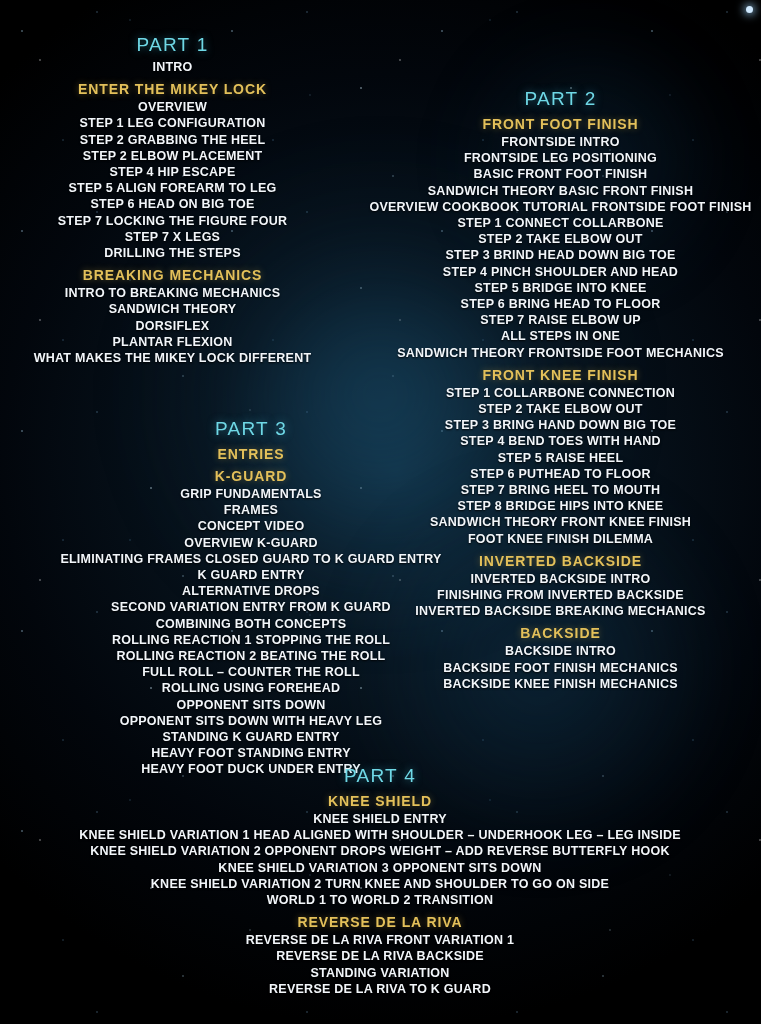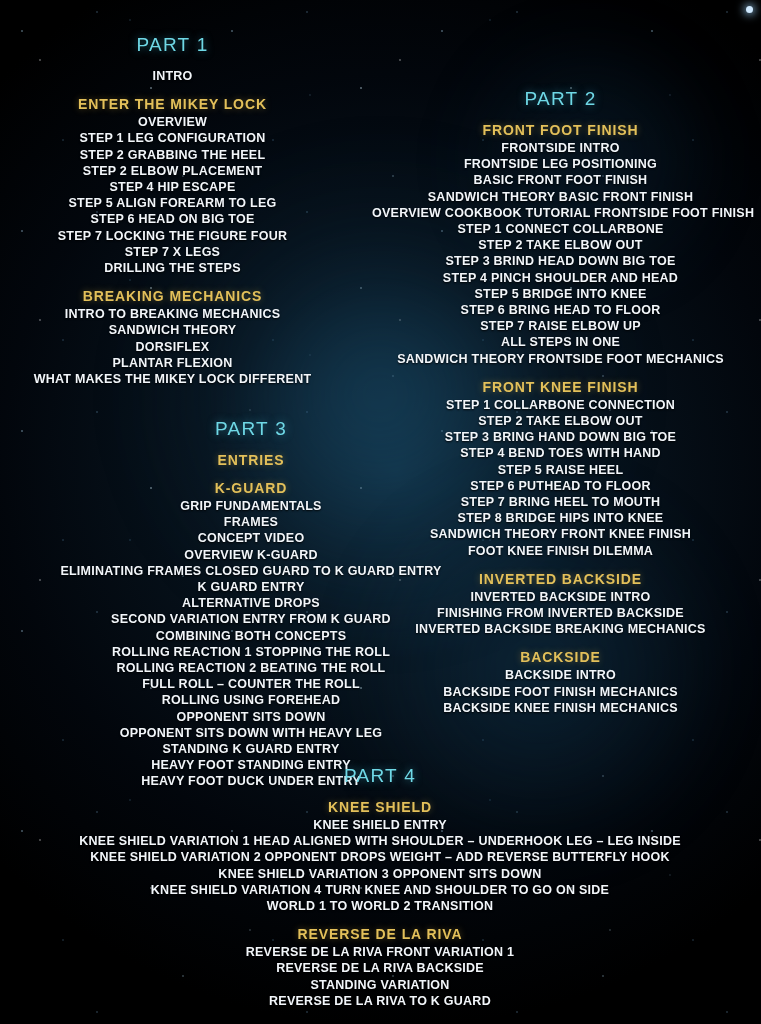--- a/index.html
+++ b/index.html
@@ -109,21 +109,21 @@
   }
   .item {
     color: #f2f6fa;
     font-size: 12.5px;
     line-height: 16.2px;
     font-weight: bold;
     letter-spacing: 0.25px;
     white-space: nowrap;
     text-shadow: 0 1px 2px rgba(0,0,0,0.9);
   }
-  .block { margin: 12px; padding: 0; }
+  .block { margin: 0; padding: 0; }
 </style>
 </head>
 <body>
 
 <div class="page">
   <div class="stars"></div>
   <div class="glow-a"></div>
   <div class="glow-b"></div>
   <div class="glow-c"></div>
   <div class="corner-dot" style="right:8px; top:6px;"></div>
@@ -229,21 +229,21 @@
         </div>
       </div>
     <div class="col" id="col-part4" style="left:30px; top:765px; width:700px;">
         <div class="part-title">PART 4</div>
         <div class="block">
           <div class="section-title">KNEE SHIELD</div>
           <div class="item">KNEE SHIELD ENTRY</div>
           <div class="item">KNEE SHIELD VARIATION 1 HEAD ALIGNED WITH SHOULDER – UNDERHOOK LEG – LEG INSIDE</div>
           <div class="item">KNEE SHIELD VARIATION 2 OPPONENT DROPS WEIGHT – ADD REVERSE BUTTERFLY HOOK</div>
           <div class="item">KNEE SHIELD VARIATION 3 OPPONENT SITS DOWN</div>
-          <div class="item">KNEE SHIELD VARIATION 4 TURN KNEE AND SHOULDER TO GO ON SIDE</div>
+          <div class="item">KNEE SHIELD VARIATION 2 TURN KNEE AND SHOULDER TO GO ON SIDE</div>
           <div class="item">WORLD 1 TO WORLD 2 TRANSITION</div>
         </div>
         <div class="block">
           <div class="section-title">REVERSE DE LA RIVA</div>
           <div class="item">REVERSE DE LA RIVA FRONT VARIATION 1</div>
           <div class="item">REVERSE DE LA RIVA BACKSIDE</div>
           <div class="item">STANDING VARIATION</div>
           <div class="item">REVERSE DE LA RIVA TO K GUARD</div>
         </div>
       </div>

